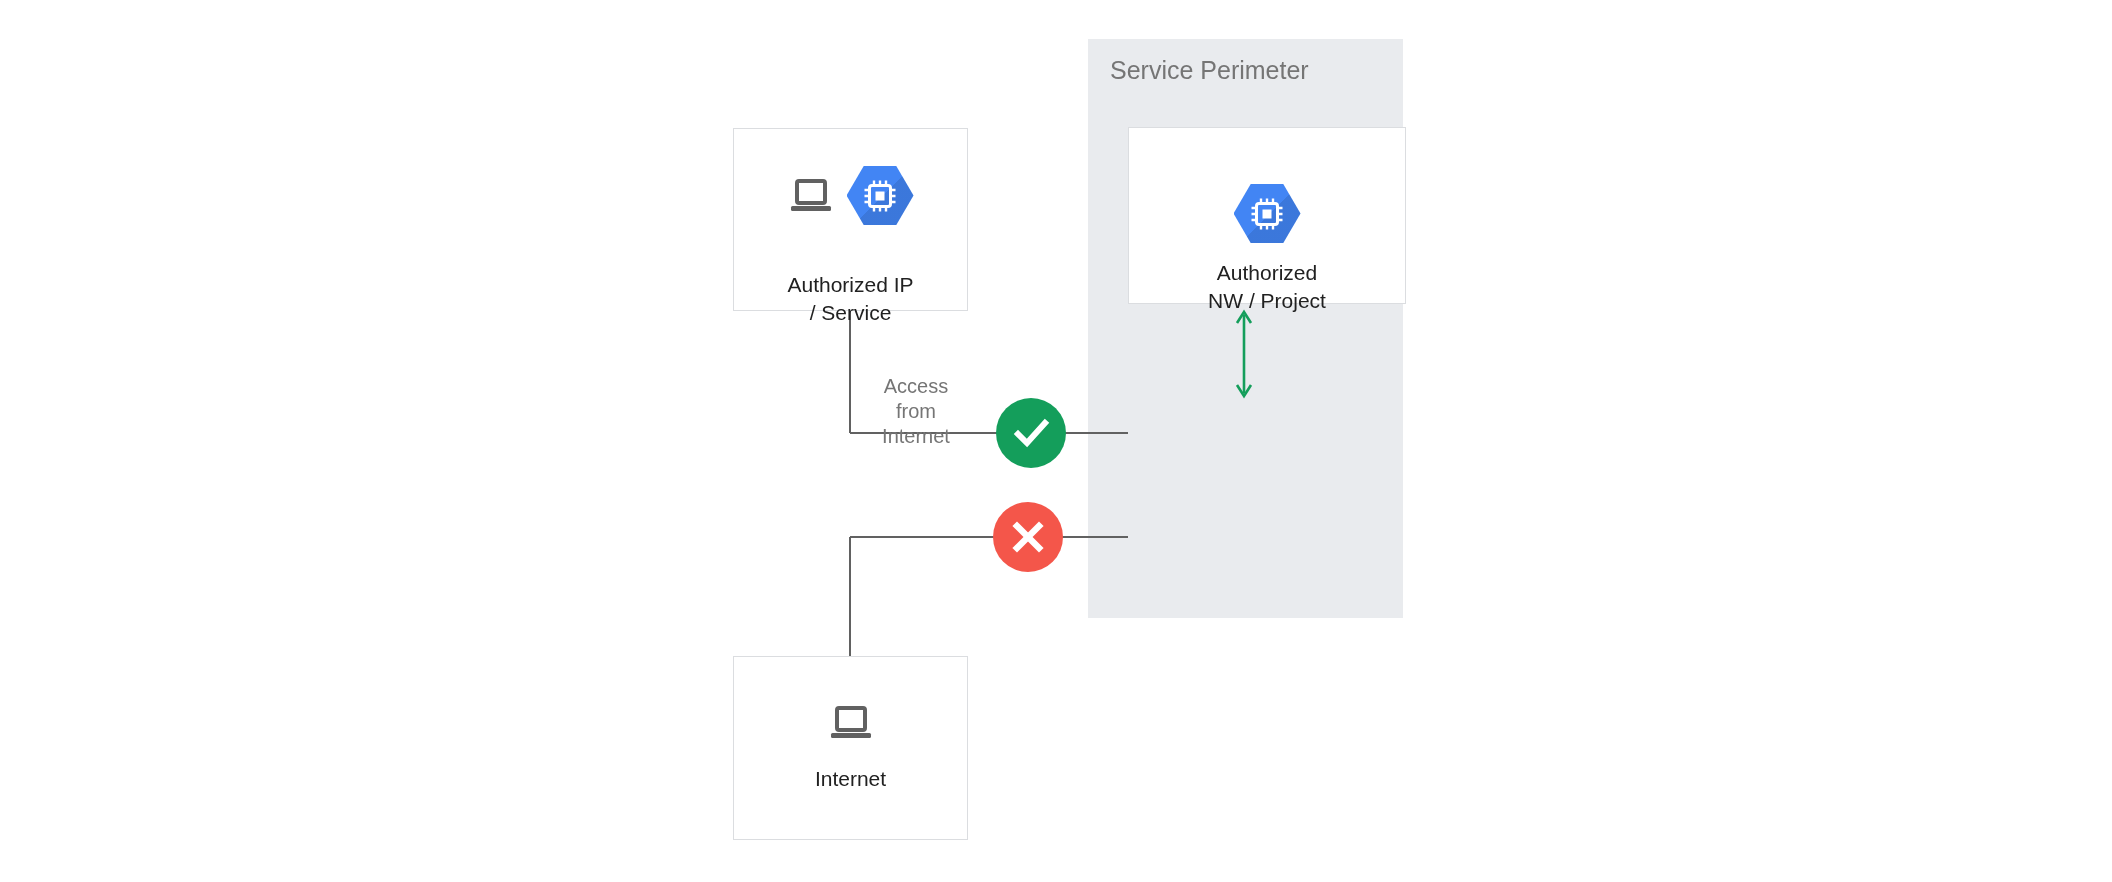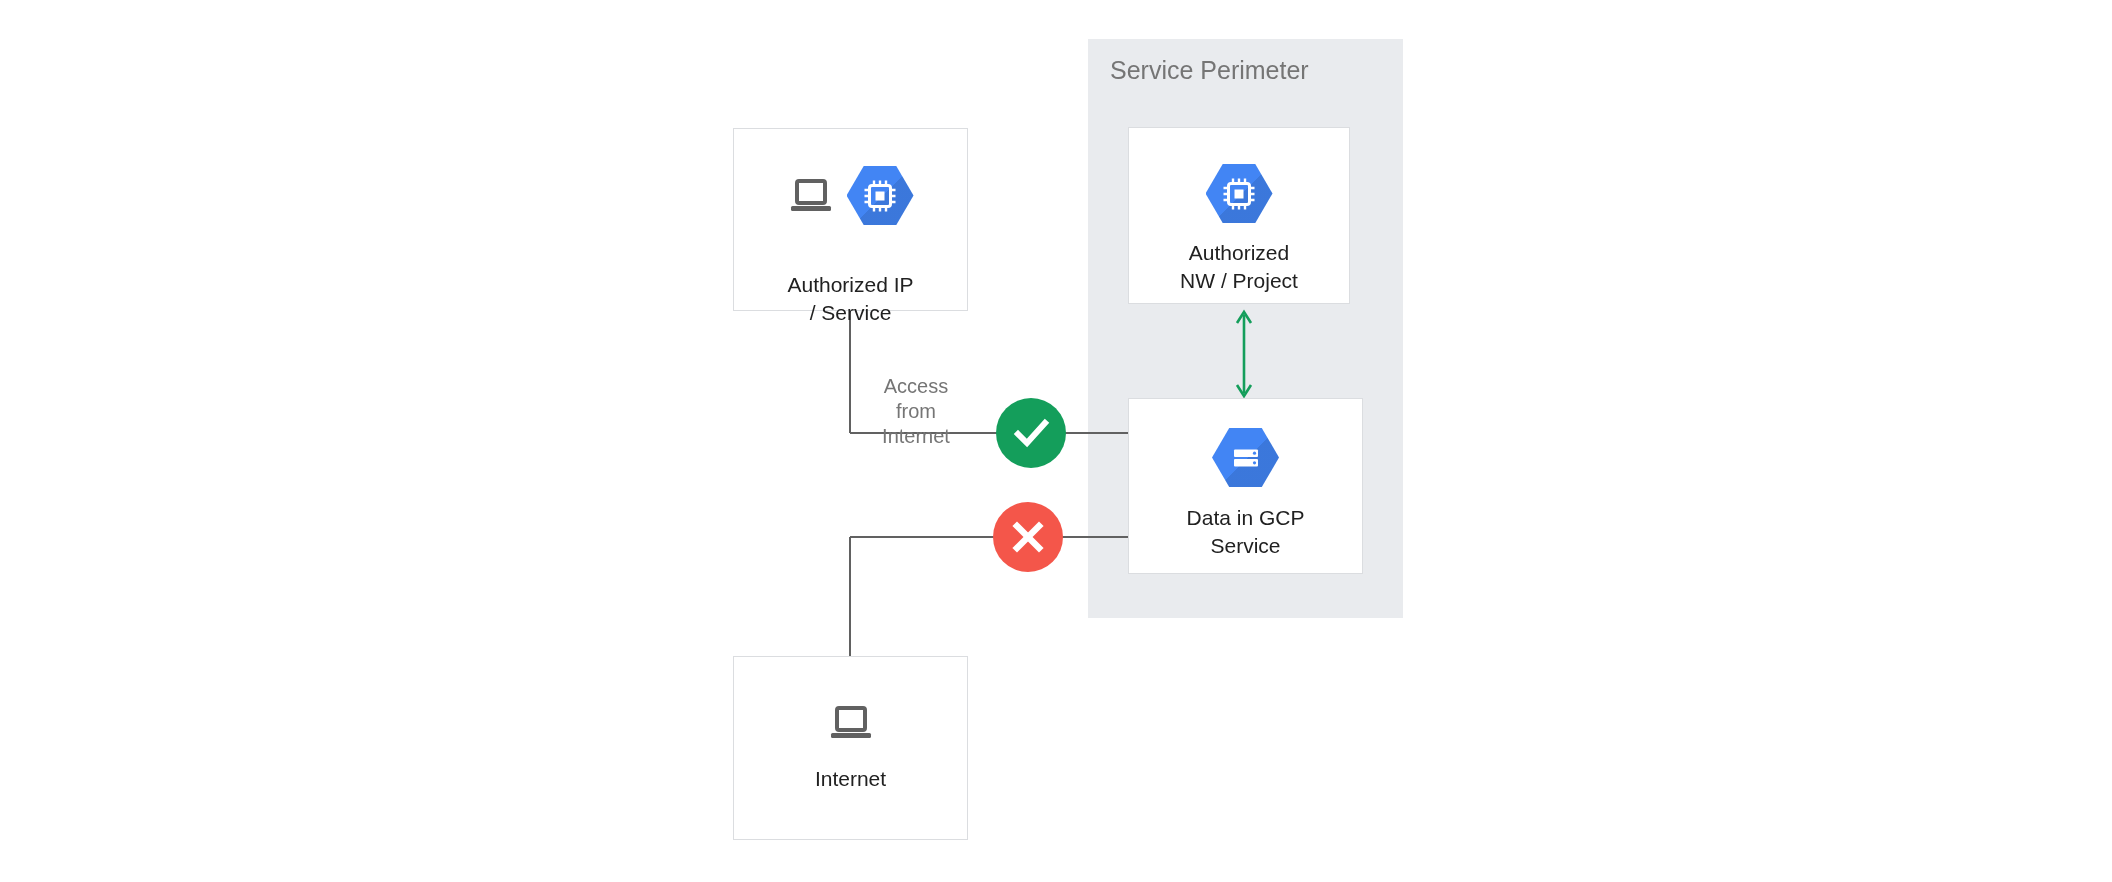--- a/index.html
+++ b/index.html
@@ -45,21 +45,21 @@
     position: absolute;
     background: #ffffff;
     border: 1px solid #DBDDE0;
     box-sizing: border-box;
     display: flex;
     flex-direction: column;
     align-items: center;
     z-index: 3;
   }
   .node-a { left: 733px; top: 128px; width: 235px; height: 183px; padding-top: 37px; gap: 31px; }
-  .node-b { left: 1128px; top: 127px; width: 222px; height: 177px; padding-top: 36px; }
+  .node-b { left: 1128px; top: 127px; width: 278px; height: 177px; padding-top: 56px; }
   .node-c { left: 1128px; top: 398px; width: 235px; height: 176px; padding-top: 29px; }
   .node-d { left: 733px; top: 656px; width: 235px; height: 184px; padding-top: 48px; }
   .node-a .icon-row { margin-bottom: 15px; }
   .node-b .icon-row { margin-bottom: 16px; }
   .node-c .icon-row { margin-bottom: 17px; }
   .node-d .icon-row { margin-bottom: 24px; }
   .icon-row {
     display: flex;
     align-items: center;
     gap: 13px;
@@ -188,36 +188,20 @@
           <rect x="12.5" y="12.5" width="9" height="9" fill="#ffffff"></rect>
         </svg>
       </div>
     </div>
     <div class="node-title">
       <div>Authorized</div>
       <div>NW / Project</div>
     </div>
   </div>
 
-  <div class="node node-c">
-    <div class="icon-row">
-      <div class="hex">
-        <svg width="34" height="34" viewBox="0 0 34 34">
-          <rect x="5" y="8.5" width="24" height="7.5" rx="1" fill="#ffffff"></rect>
-          <rect x="5" y="18" width="24" height="7.5" rx="1" fill="#ffffff"></rect>
-          <circle cx="25.5" cy="12.2" r="1.6" fill="#4285F4"></circle>
-          <circle cx="25.5" cy="21.8" r="1.6" fill="#4285F4"></circle>
-        </svg>
-      </div>
-    </div>
-    <div class="node-title">
-      <div>Data in GCP</div>
-      <div>Service</div>
-    </div>
-  </div>
 
   <div class="node node-d">
     <div class="icon-row">
       <svg width="46" height="36" viewBox="0 0 46 36">
         <rect x="9" y="3" width="28" height="22" rx="2" fill="none" stroke="#616161" stroke-width="4"></rect>
         <rect x="3" y="28" width="40" height="5" rx="1.5" fill="#616161"></rect>
       </svg>
     </div>
     <div class="node-title">
       <div>Internet</div>

